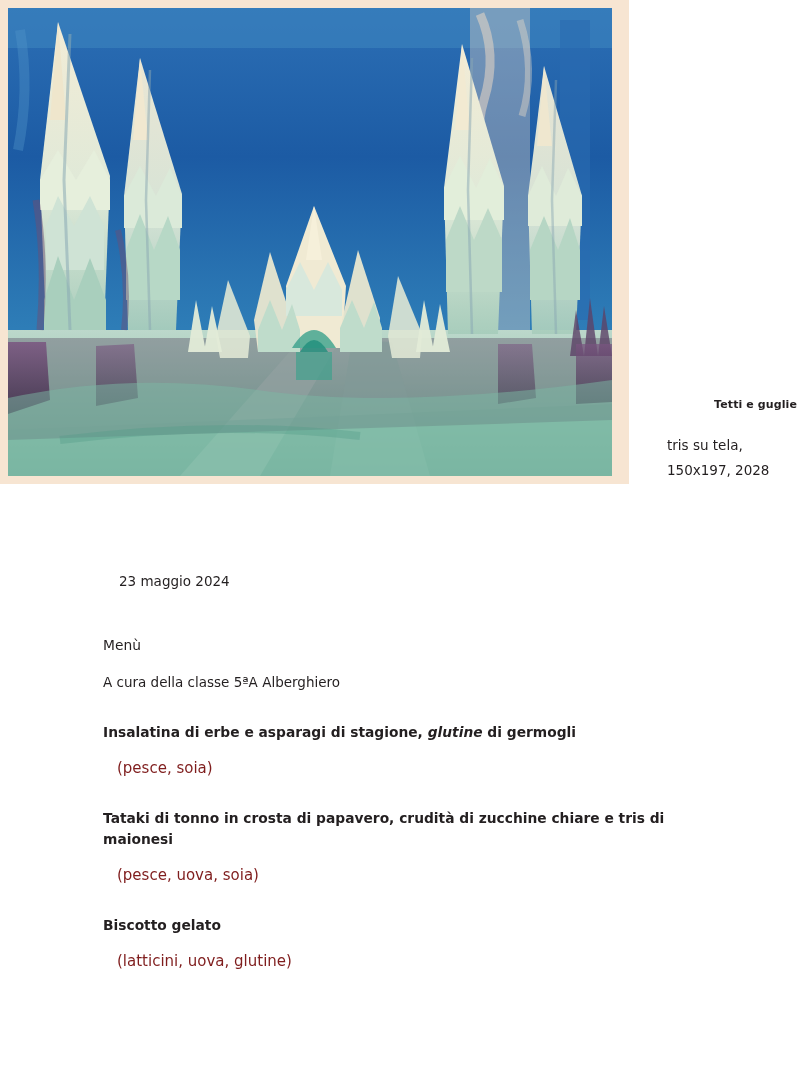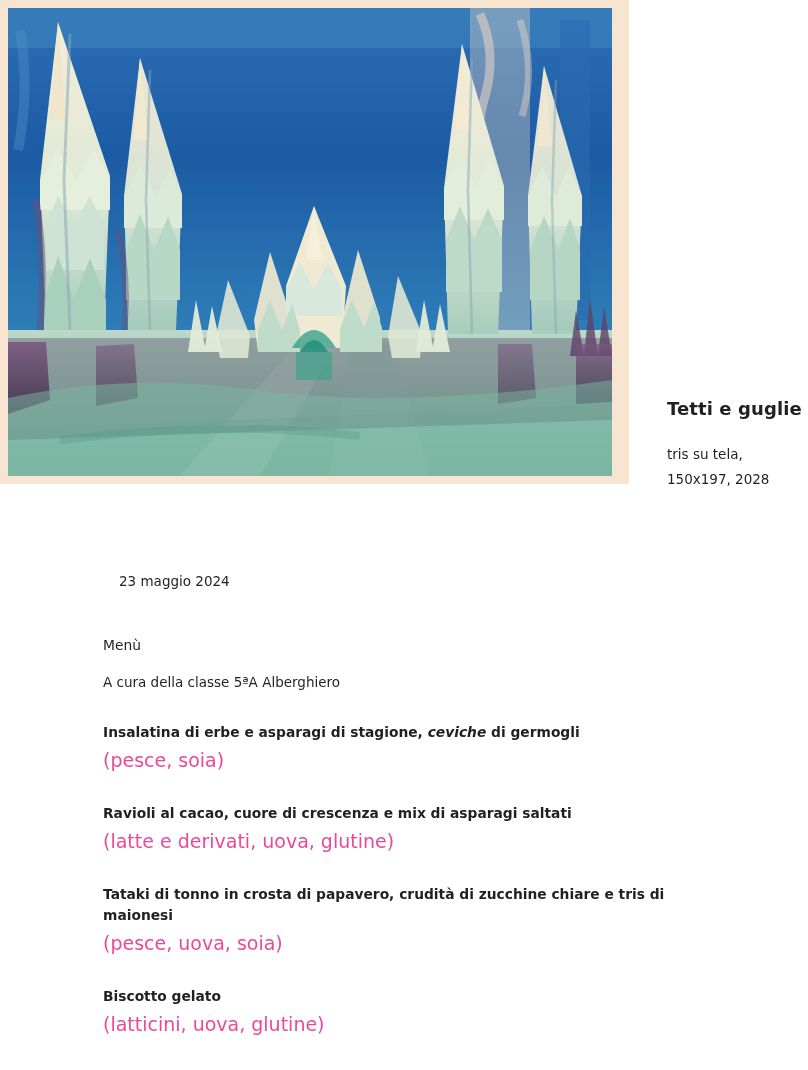--- a/index.html
+++ b/index.html
@@ -29,21 +29,21 @@
   .art-svg { display: block; width: 100%; height: 100%; }
 
   
   .caption {
     position: absolute;
     left: 667px;
     top: 398px;
     width: 130px;
   }
   .caption-title {
-    font-size: 18px;
+    font-size: 11px;
     font-weight: bold;
     letter-spacing: 0.1px;
     line-height: 1.2;
     margin: 0 0 22px 0;
     white-space: nowrap;
     text-align: right;
   }
   .caption-line {
     font-size: 13.5px;
     line-height: 25px;
@@ -75,24 +75,24 @@
   }
   .course { margin: 0 0 28px 0; }
   .course-name {
     font-size: 13.8px;
     font-weight: bold;
     line-height: 1.55;
     margin: 0 0 3px 0;
   }
   .course-name em { font-style: italic; }
   .course-allergens {
-    font-size: 19px;
+    font-size: 15px;
     line-height: 1.5;
-    margin: 0;
-    color: #ec4899;
+    margin: 14px;
+    color: #7f1d1d;
   }
 </style>
 </head>
 <body>
 
 <div class="artwork">
   <svg class="art-svg" viewBox="0 0 629 484" preserveAspectRatio="none">
     <defs>
       <linearGradient id="skyGrad" x1="0" y1="0" x2="0" y2="1">
         <stop offset="0%" stop-color="#2c6fb5"></stop>
@@ -212,28 +212,24 @@
   <div class="caption-line">150x197, 2028</div>
 </div>
 
 <div class="doc">
   <p class="date">23 maggio 2024</p>
 
   <p class="menu-heading">Menù</p>
   <p class="menu-sub">A cura della classe 5ªA Alberghiero</p>
 
   <div class="course">
-    <p class="course-name"><span>Insalatina di erbe e asparagi di stagione, </span><em>ceviche</em><span> di germogli</span></p>
+    <p class="course-name"><span>Insalatina di erbe e asparagi di stagione, </span><em>glutine</em><span> di germogli</span></p>
     <p class="course-allergens">(pesce, soia)</p>
   </div>
 
-  <div class="course">
-    <p class="course-name"><span>Ravioli al cacao, cuore di crescenza e mix di asparagi saltati</span><em></em><span></span></p>
-    <p class="course-allergens">(latte e derivati, uova, glutine)</p>
-  </div>
 
   <div class="course">
     <p class="course-name"><span>Tataki di tonno in crosta di papavero, crudità di zucchine chiare e tris di maionesi</span><em></em><span></span></p>
     <p class="course-allergens">(pesce, uova, soia)</p>
   </div>
 
   <div class="course">
     <p class="course-name"><span>Biscotto gelato</span><em></em><span></span></p>
     <p class="course-allergens">(latticini, uova, glutine)</p>
   </div>

